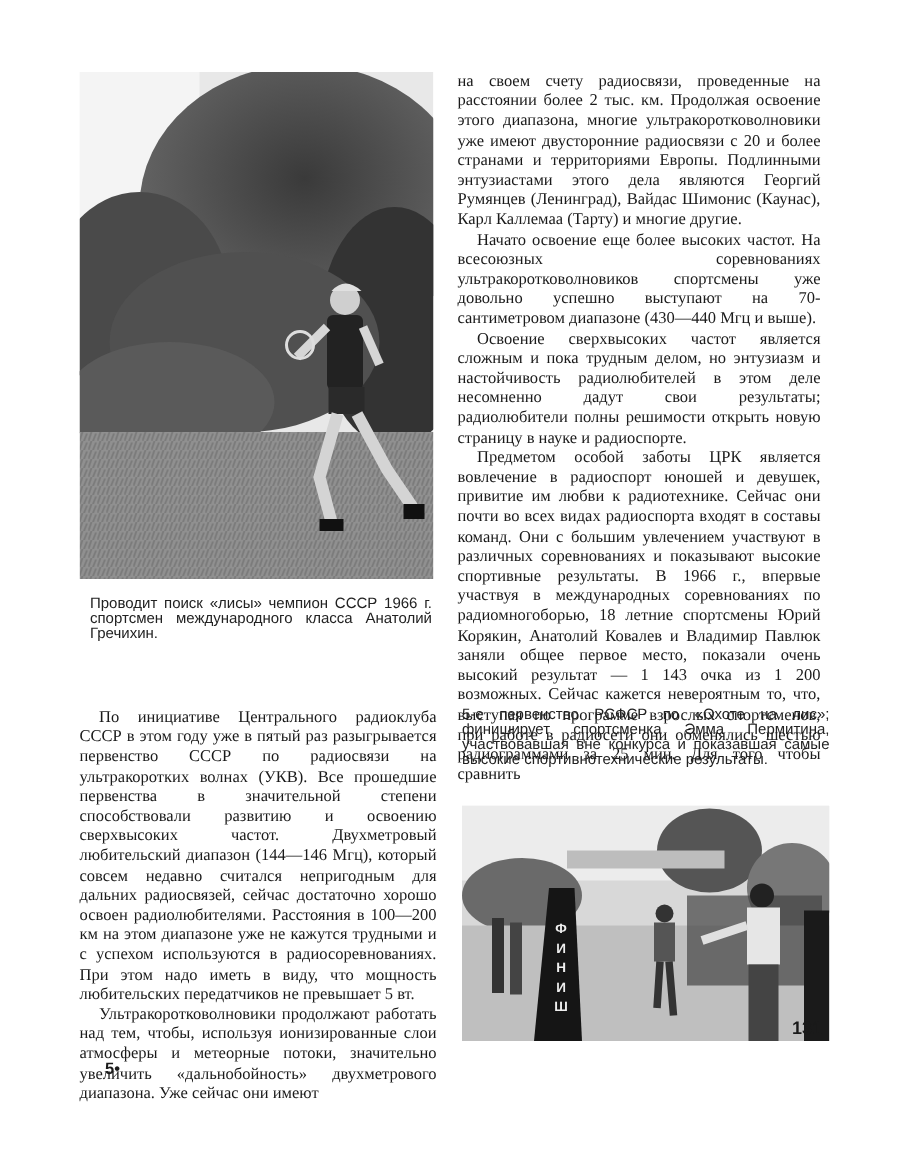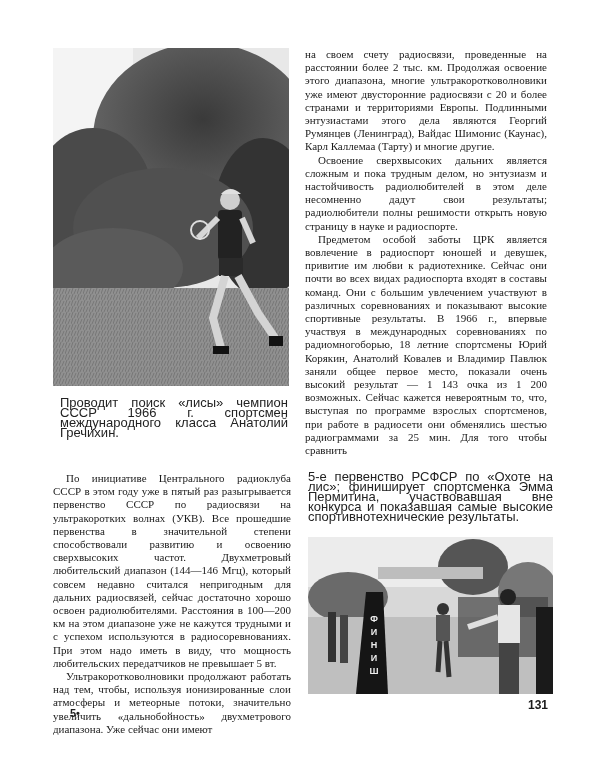--- a/index.html
+++ b/index.html
@@ -5,29 +5,29 @@
   html, body { margin: 0; padding: 0; }
   body {
     width: 600px; height: 766px; background: #ffffff; position: relative; overflow: hidden;
     font-family: "Liberation Serif", "DejaVu Serif", serif; color: #1a1a1a;
   }
   .col { position: absolute; font-size: 11px; line-height: 13.2px; text-align: justify; }
   .col p { margin: 0; text-indent: 0; }
   .col p.ind { text-indent: 13px; }
   .left-col { left: 53px; top: 472px; width: 238px; }
   .right-col { left: 305px; top: 48px; width: 242px; }
-  .caption { position: absolute; font-family: "Liberation Sans", "DejaVu Sans", sans-serif; font-size: 13px; line-height: 10px; text-align: justify; color: #222; }
+  .caption { position: absolute; font-family: "Liberation Sans", "DejaVu Sans", sans-serif; font-size: 10px; line-height: 10px; text-align: justify; color: #222; }
   .cap1 { left: 60px; top: 398px; width: 228px; }
   .cap2 { left: 308px; top: 472px; width: 245px; }
   .photo { position: absolute; overflow: hidden; }
   .photo1 { left: 53px; top: 48px; width: 236px; height: 338px; }
   .photo2 { left: 308px; top: 537px; width: 245px; height: 157px; }
   .pnum { position: absolute; font-family: "Liberation Sans", "DejaVu Sans", sans-serif; font-weight: bold; font-size: 11px; }
   .pn-left { left: 70px; top: 707px; }
-  .pn-right { left: 528px; top: 698px; font-size: 12px; text-align: center; }
+  .pn-right { left: 528px; top: 678px; font-size: 12px; text-align: center; }
 </style>
 </head>
 <body>
 
 <div class="photo photo1">
   <svg width="236" height="338" viewBox="0 0 236 338">
     <defs>
       <radialGradient id="tree1" cx="50%" cy="40%" r="60%">
         <stop offset="0" stop-color="#3a3a3a"></stop>
         <stop offset="1" stop-color="#6a6a6a"></stop>
@@ -67,21 +67,22 @@
 </div>
 <div class="caption cap1">Проводит поиск «лисы» чемпион СССР 1966 г. спортсмен международного класса Анатолий Гречихин.</div>
 
 <div class="col left-col">
   <p class="ind">По инициативе Центрального радиоклуба СССР в этом году уже в пятый раз разыгрывается первенство СССР по радиосвязи на ультракоротких волнах (УКВ). Все прошедшие первенства в значительной степени способствовали развитию и освоению сверхвысоких частот. Двухметровый любительский диапазон (144—146 Мгц), который совсем недавно считался непригодным для дальних радиосвязей, сейчас достаточно хорошо освоен радиолюбителями. Расстояния в 100—200 км на этом диапазоне уже не кажутся трудными и с успехом используются в радиосоревнованиях. При этом надо иметь в виду, что мощность любительских передатчиков не превышает 5 вт.</p>
   <p class="ind">Ультракоротковолновики продолжают работать над тем, чтобы, используя ионизированные слои атмосферы и метеорные потоки, значительно увеличить «дальнобойность» двухметрового диапазона. Уже сейчас они имеют</p>
 </div>
 
 <div class="col right-col">
   <p>на своем счету радиосвязи, проведенные на расстоянии более 2 тыс. км. Продолжая освоение этого диапазона, многие ультракоротковолновики уже имеют двусторонние радиосвязи с 20 и более странами и территориями Европы. Подлинными энтузиастами этого дела являются Георгий Румянцев (Ленинград), Вайдас Шимонис (Каунас), Карл Каллемаа (Тарту) и многие другие.</p>
-  <p class="ind">Освоение сверхвысоких дальних является сложным и пока трудным делом, но энтузиазм и настойчивость радиолюбителей в этом деле несомненно дадут свои результаты; радиолюбители полны решимости открыть новую страницу в науке и радиоспорте.</p>
+  <p class="ind">Начато освоение еще более высоких частот. На всесоюзных соревнованиях ультракоротковолновиков спортсмены уже довольно успешно выступают на 70-сантиметровом диапазоне (430—440 Мгц и выше).</p>
+  <p class="ind">Освоение сверхвысоких частот является сложным и пока трудным делом, но энтузиазм и настойчивость радиолюбителей в этом деле несомненно дадут свои результаты; радиолюбители полны решимости открыть новую страницу в науке и радиоспорте.</p>
   <p class="ind">Предметом особой заботы ЦРК является вовлечение в радиоспорт юношей и девушек, привитие им любви к радиотехнике. Сейчас они почти во всех видах радиоспорта входят в составы команд. Они с большим увлечением участвуют в различных соревнованиях и показывают высокие спортивные результаты. В 1966 г., впервые участвуя в международных соревнованиях по радиомногоборью, 18 летние спортсмены Юрий Корякин, Анатолий Ковалев и Владимир Павлюк заняли общее первое место, показали очень высокий результат — 1 143 очка из 1 200 возможных. Сейчас кажется невероятным то, что, выступая по программе взрослых спортсменов, при работе в радиосети они обменялись шестью радиограммами за 25 мин. Для того чтобы сравнить</p>
 </div>
 
 <div class="caption cap2">5-е первенство РСФСР по «Охоте на лис»; финиширует спортсменка Эмма Пермитина, участвовавшая вне конкурса и показавшая самые высокие спортивнотехнические результаты.</div>
 
 <div class="photo photo2">
   <svg width="245" height="157" viewBox="0 0 245 157">
     <rect width="245" height="157" fill="#d8d8d8"></rect>
     <rect x="0" y="0" width="245" height="50" fill="#ececec"></rect>
     <ellipse cx="165" cy="30" rx="35" ry="28" fill="#555"></ellipse>

